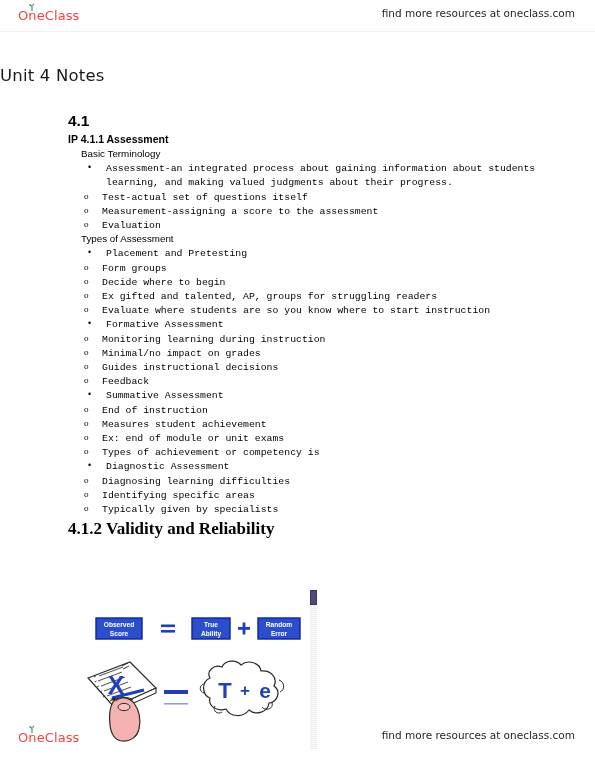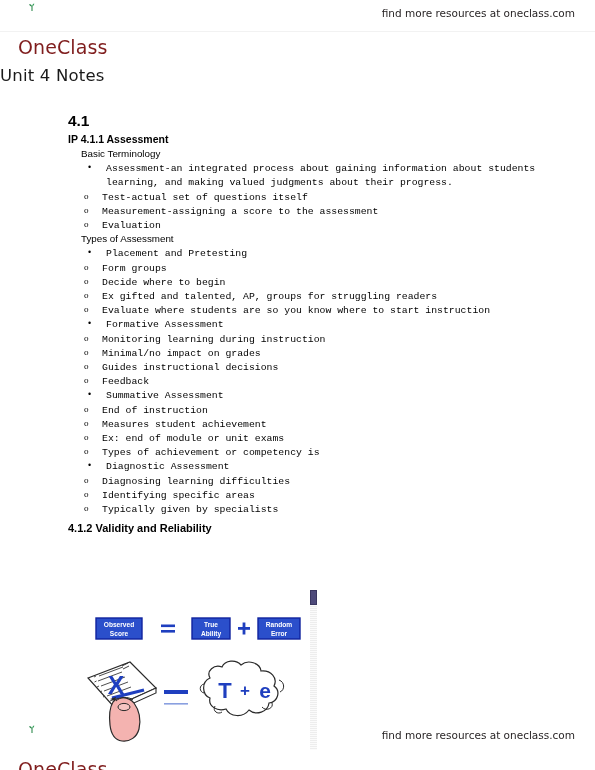--- a/index.html
+++ b/index.html
@@ -30,27 +30,26 @@
   .logo {
     position: absolute;
     left: 18px;
     top: 0px;
     display: flex;
     align-items: flex-start;
     height: 26px;
   }
   .logo-text {
     font-family: "DejaVu Sans", sans-serif;
-    font-size: 19px;
+    font-size: 13px;
     font-weight: 400;
-    color: #7f1d1d;
+    color: #ef4444;
     letter-spacing: 0.1px;
     line-height: 24px;
     white-space: nowrap;
-    margin-top: 31px;
   }
   .logo-sprout {
     position: absolute;
     left: 9px;
     top: -1px;
     width: 10px;
     height: 8px;
   }
 
   .resources-note {
@@ -108,22 +107,22 @@
   }
   .h-sub {
     font-family: "Liberation Sans", sans-serif;
     font-size: 10.5px;
     font-weight: bold;
     color: #000;
     margin: 0 0 1px 0;
     line-height: 13px;
   }
   .h-section {
-    font-family: Liberation Sans, sans-serif;
-    font-size: 11px;
+    font-family: Liberation Serif, serif;
+    font-size: 17px;
     font-weight: bold;
     color: #000;
     margin: 5px 0 13px 0;
     line-height: 15px;
   }
   .plain {
     font-family: "Liberation Sans", sans-serif;
     font-size: 9.8px;
     font-weight: 400;
     color: #000;

